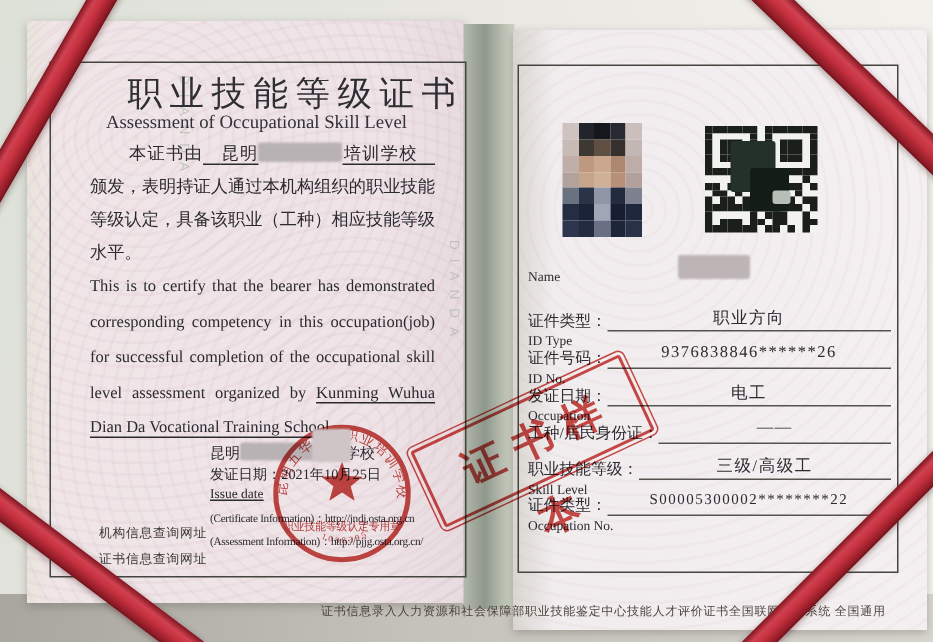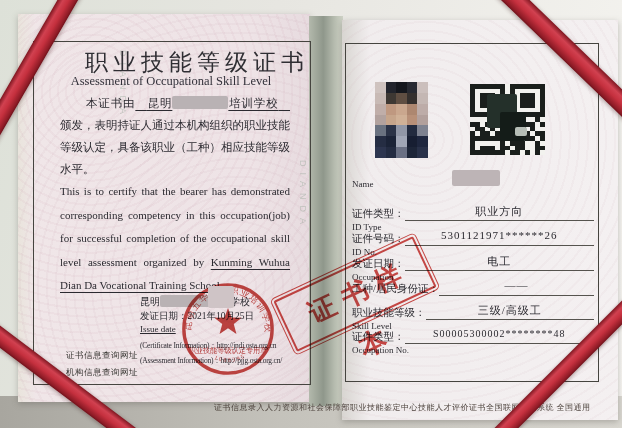--- a/index.html
+++ b/index.html
@@ -99,22 +99,22 @@
   <div class="abs issuer-line">
     <span>昆明</span><span class="patch-inline" style="width:50px;height:12px;"></span><span>培训学校</span>
   </div>
   <div class="abs date-line">
     <span>发证日期：</span><span>2021年10月25日</span>
   </div>
   <div class="abs date-en">Issue date</div>
   <div class="abs url-line">(Certificate Information)：http://jndj.osta.org.cn</div>
   <div class="abs url-line url-line2">(Assessment Information)：http://pjjg.osta.org.cn/</div>
   <div class="abs qlabels">
+    <div>机构信息查询网址</div>
     <div>证书信息查询网址</div>
-    <div>机构信息查询网址</div>
   </div>
 
   <svg class="abs seal" viewBox="0 0 100 100">
     <defs>
       <path id="sealTopArc" d="M 12,60 A 39,39 0 1,1 88,60" fill="none"></path>
       <path id="sealLowArc" d="M 21,69 A 35,35 0 0,0 79,69" fill="none"></path>
     </defs>
     <circle cx="50" cy="50" r="46" fill="none" stroke="#c23a36" stroke-width="3.5"></circle>
     <polygon fill="#c23a36" points="50,28 53.7,37.9 64.3,38.4 56.0,44.9 58.8,55.1 50,49.3 41.2,55.1 44.0,44.9 35.7,38.4 46.3,37.9"></polygon>
     <text font-size="9.5" fill="#c23a36" letter-spacing="1">
@@ -409,21 +409,21 @@
   <div class="field" style="top:204px;">
     <div class="frow">
         <span class="flabel">证件类型：</span>
         <span class="fline"><span class="fvalue">职业方向</span></span>
       </div>
     <div class="fen">ID Type</div>
   </div>
   <div class="field" style="top:229px;">
     <div class="frow">
         <span class="flabel">证件号码：</span>
-        <span class="fline"><span class="fvalue">5301121971******26</span></span>
+        <span class="fline"><span class="fvalue">9376838846******26</span></span>
       </div>
     <div class="fen">ID No.</div>
   </div>
   <div class="field" style="top:254px;">
     <div class="frow">
         <span class="flabel">发证日期：</span>
         <span class="fline"><span class="fvalue">电工</span></span>
       </div>
     <div class="fen">Occupation</div>
   </div>
@@ -437,21 +437,21 @@
   <div class="field" style="top:303px;">
     <div class="frow">
         <span class="flabel">职业技能等级：</span>
         <span class="fline"><span class="fvalue">三级/高级工</span></span>
       </div>
     <div class="fen">Skill Level</div>
   </div>
   <div class="field" style="top:327px;">
     <div class="frow">
         <span class="flabel">证件类型：</span>
-        <span class="fline"><span class="fvalue" style="font-size:10px;">S00005300002********48</span></span>
+        <span class="fline"><span class="fvalue" style="font-size:10px;">S00005300002********22</span></span>
       </div>
     <div class="fen">Occupation No.</div>
   </div>
 
   <div class="abs footer-note">证书信息录入人力资源和社会保障部职业技能鉴定中心技能人才评价证书全国联网查询系统  全国通用</div>
 
   <div class="ribbon ribbon-tl"></div>
   <div class="ribbon ribbon-tr"></div>
   <div class="ribbon ribbon-bl"></div>
   <div class="ribbon ribbon-br"></div>

